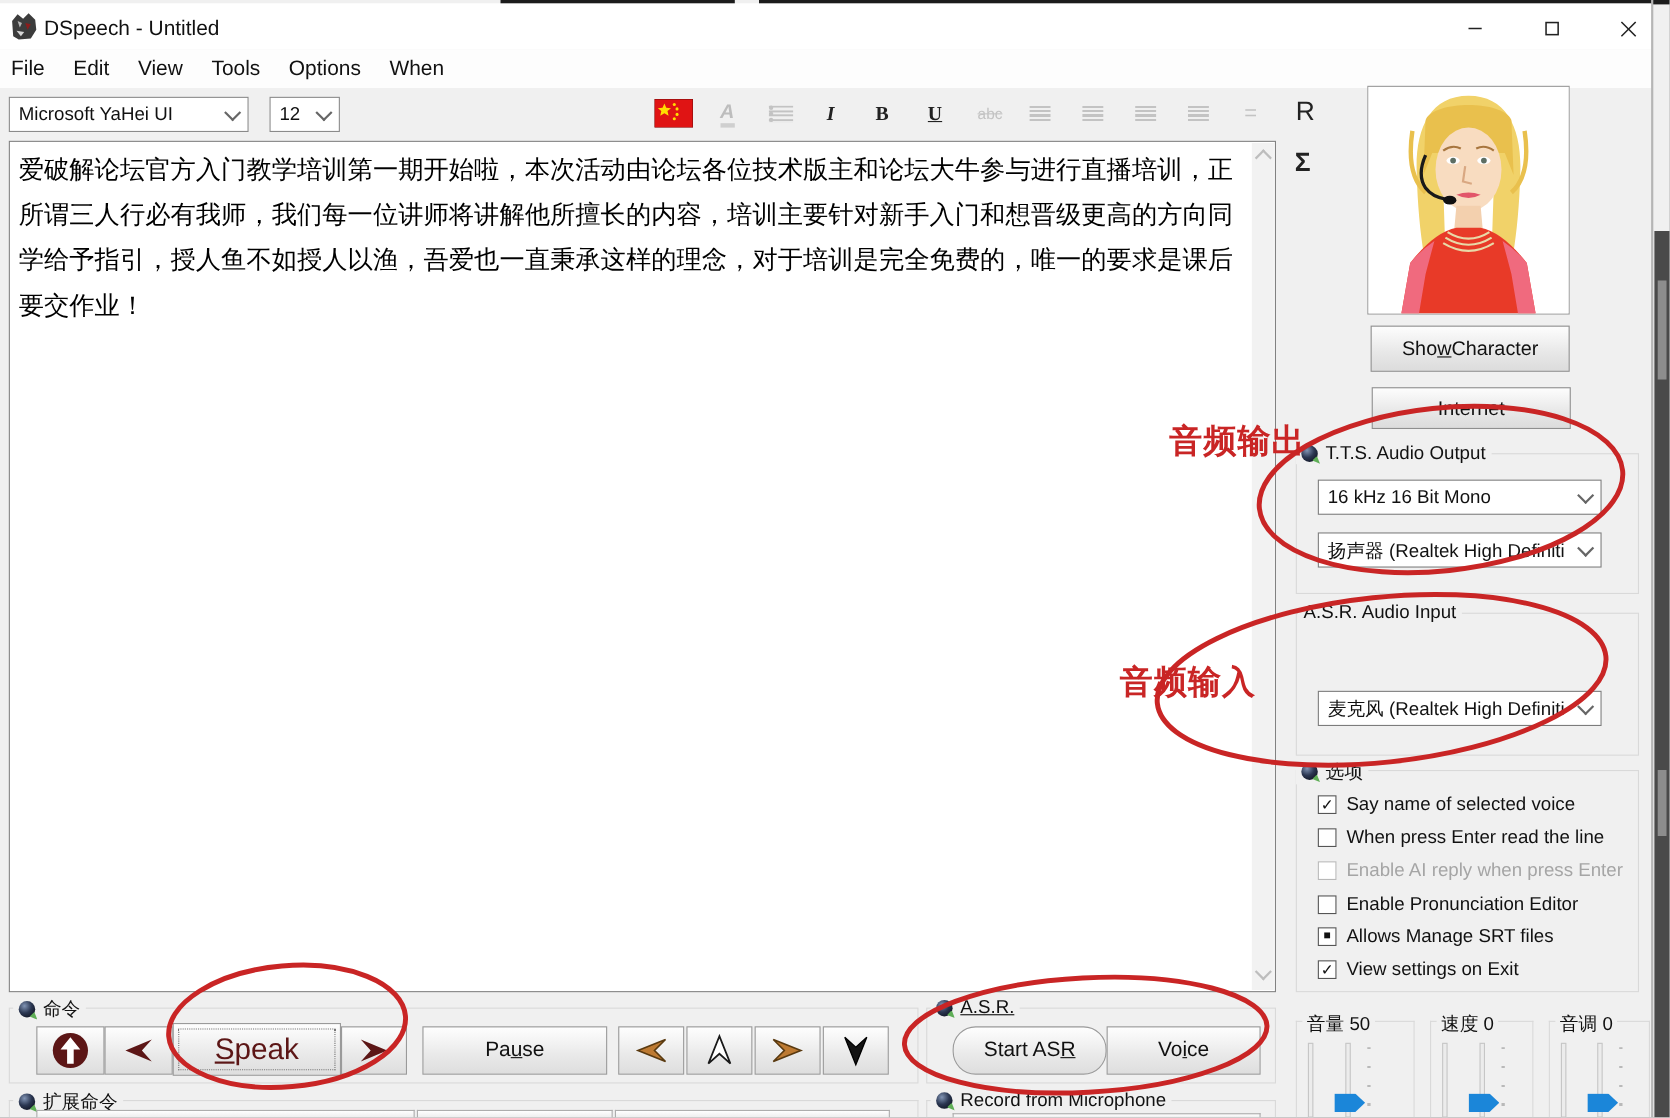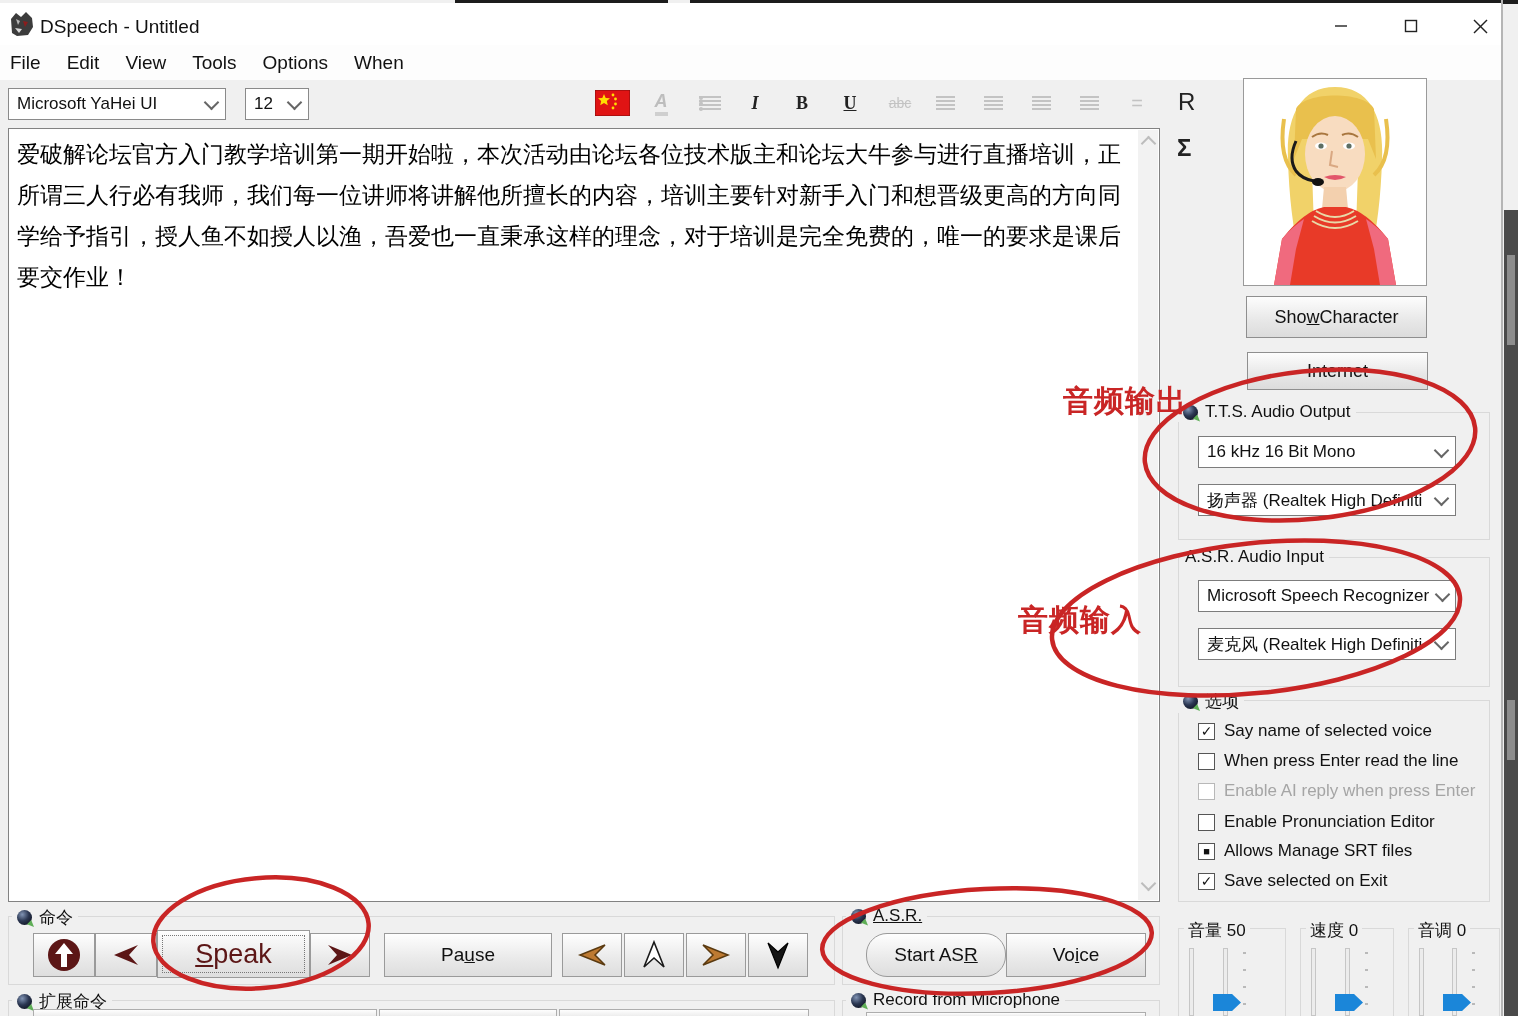--- a/index.html
+++ b/index.html
@@ -197,24 +197,20 @@
   </div>
   <div class="abs dropdown" style="left:1198px;top:484px;width:258px;">
     <span>扬声器 (Realtek High Definiti</span>
       <span class="chev"></span>
   </div>
 
   <div class="abs groupbox" style="left:1178px;top:557px;width:312px;height:130px;"></div>
   <div class="grouplabel" style="left:1180px;top:547px;">
     <span>A.S.R. Audio Input</span>
   </div>
-  <div class="abs dropdown" style="left:1198px;top:580px;width:258px;">
-    <span>Microsoft Speech Recognizer</span>
-      <span class="chev"></span>
-  </div>
   <div class="abs dropdown" style="left:1198px;top:628px;width:258px;">
     <span>麦克风 (Realtek High Definiti</span>
       <span class="chev"></span>
   </div>
 
   <div class="abs groupbox" style="left:1178px;top:700px;width:312px;height:202px;"></div>
   <div class="grouplabel" style="left:1178px;top:690px;">
     <span class="sphere"></span>
     <span>选项</span>
   </div>
@@ -233,21 +229,21 @@
   <div class="checkrow" style="left:1198px;top:812px;">
     <span class="cb"></span>
     <span class="cb-label">Enable Pronunciation Editor</span>
   </div>
   <div class="checkrow" style="left:1198px;top:841px;">
     <span class="cb mixed">■</span>
     <span class="cb-label">Allows Manage SRT files</span>
   </div>
   <div class="checkrow" style="left:1198px;top:871px;">
     <span class="cb">✓</span>
-    <span class="cb-label">Save selected on Exit</span>
+    <span class="cb-label">View settings on Exit</span>
   </div>
 
   <div class="abs groupbox" style="left:8px;top:916px;width:827px;height:69px;"></div>
   <div class="grouplabel" style="left:12px;top:906px;">
     <span class="sphere"></span>
     <span>命令</span>
   </div>
   <div class="abs cmdbtn" style="left:33px;top:933px;width:62px;height:44px;">
     <svg width="36" height="36">
       <circle cx="18" cy="18" r="16" fill="#5c1616"></circle>

